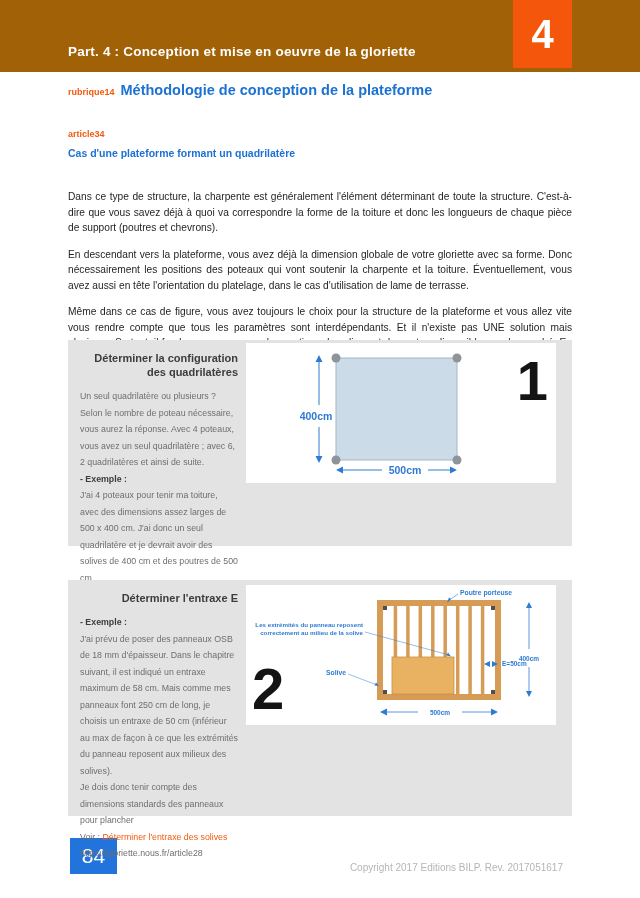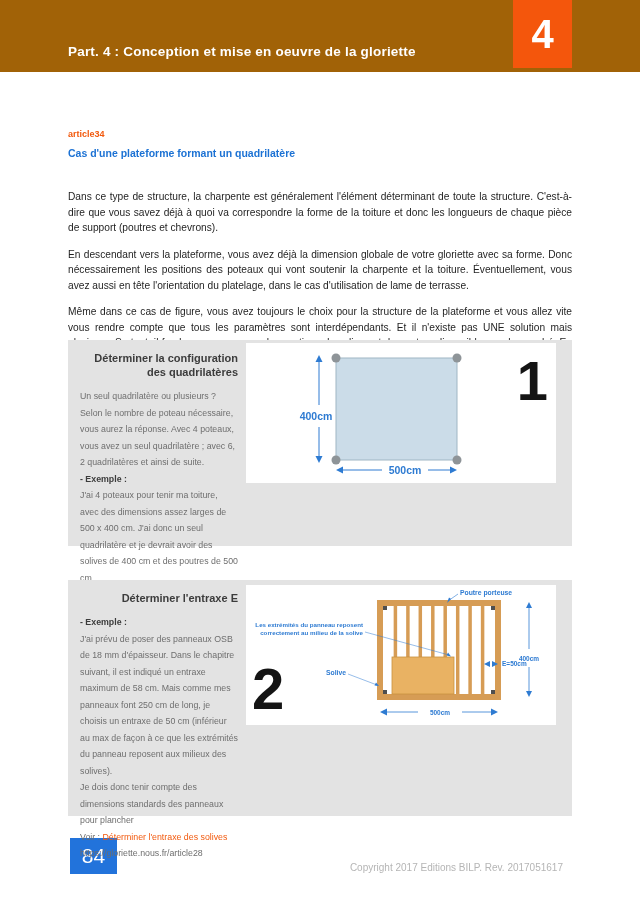--- a/index.html
+++ b/index.html
@@ -54,20 +54,24 @@
 
 <div class="page">
 
   <div class="header">
     <div class="header-title">Part. 4 : Conception et mise en oeuvre de la gloriette</div>
     <div class="part-badge">
       <span>4</span>
     </div>
   </div>
 
+  <div class="rubrique-row">
+    <span class="tag-orange">rubrique14</span>
+    <span class="rubrique-title">Méthodologie de conception de la plateforme</span>
+  </div>
 
   <div class="article-row">
     <span class="tag-orange">article34</span>
     <span class="article-title">Cas d'une plateforme formant un quadrilatère</span>
   </div>
 
   <div class="paragraphs">
     <p>Dans ce type de structure, la charpente est généralement l'élément déterminant de toute la structure. C'est-à-dire que vous savez déjà à quoi va correspondre la forme de la toiture et donc les longueurs de chaque pièce de support (poutres et chevrons).</p>
     <p>En descendant vers la plateforme, vous avez déjà la dimension globale de votre gloriette avec sa forme. Donc nécessairement les positions des poteaux qui vont soutenir la charpente et la toiture. Éventuellement, vous avez aussi en tête l'orientation du platelage, dans le cas d'utilisation de lame de terrasse.</p>
     <p>Même dans ce cas de figure, vous avez toujours le choix pour la structure de la plateforme et vous allez vite vous rendre compte que tous les paramètres sont interdépendants. Et il n'existe pas UNE solution mais plusieurs. Surtout, il faudra composer avec les sections de solives et de poutres disponibles sur le marché. En final, c'est une affaire de compromis et vous aurez probablement à refaire plusieurs boucles de calculs pour trouver VOTRE solution idéale. Pour déterminer les dimensions des pièces de structure, il existe plusieurs méthodes mais nous vous proposons celle-ci :</p>

